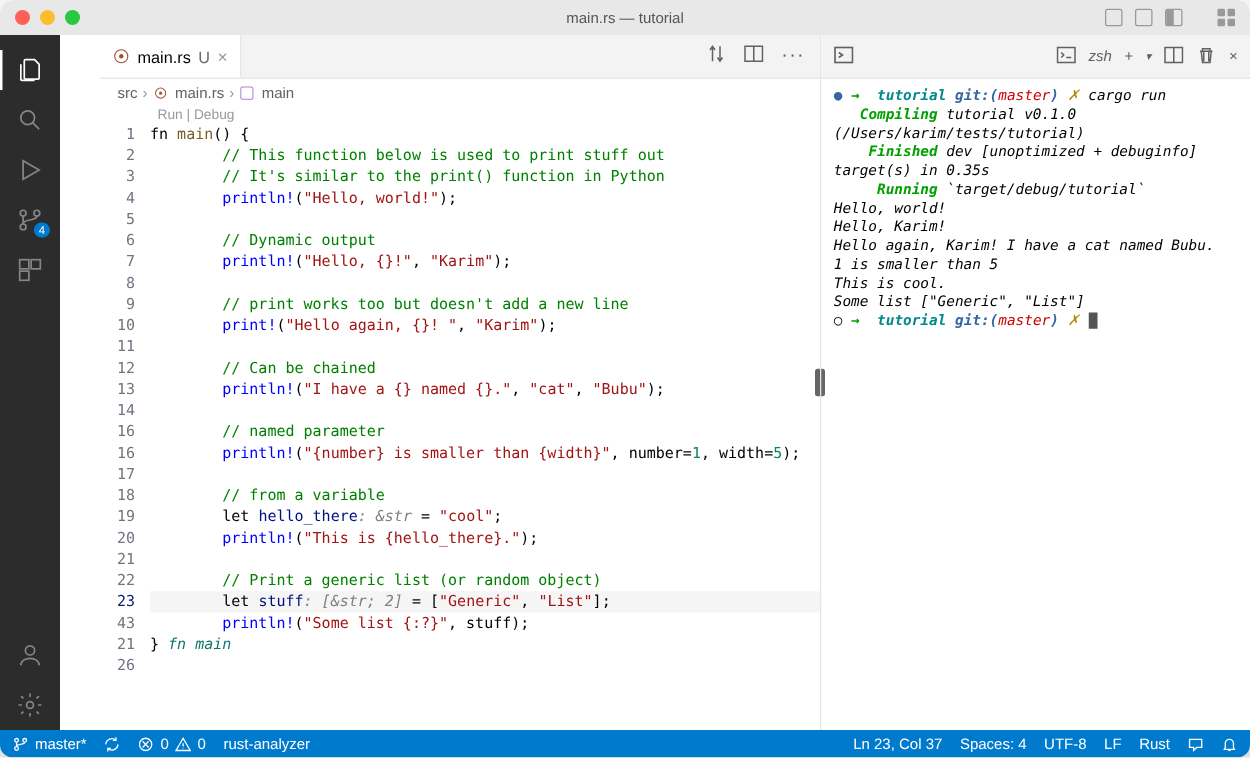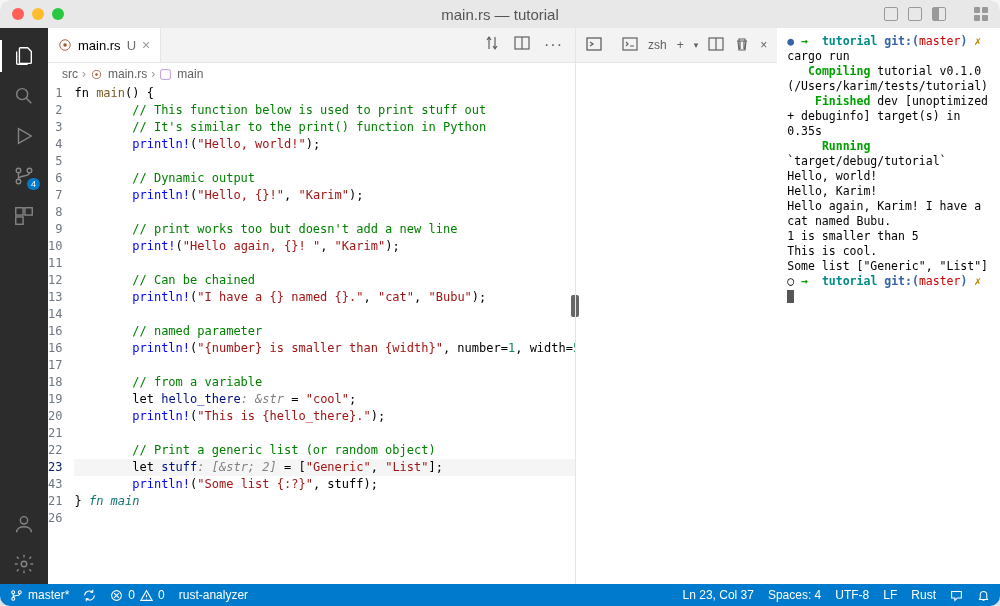--- a/index.html
+++ b/index.html
@@ -33,21 +33,21 @@
 }
 .traffic-lights { display: flex; gap: 8px; }
 .traffic-light { width: 12px; height: 12px; border-radius: 50%; }
 .tl-red { background: #ff5f57; }
 .tl-yellow { background: #febc2e; }
 .tl-green { background: #28c840; }
 .title-text {
   position: absolute;
   left: 50%;
   transform: translateX(-50%);
-  font-size: 15px;
+  font-size: 12px;
   color: #555;
 }
 .titlebar-right {
   margin-left: auto;
   display: flex;
   gap: 10px;
   align-items: center;
 }
 .titlebar-icon {
   width: 14px;
@@ -110,20 +110,21 @@
   padding: 0 4px;
   line-height: 12px;
 }
 .activity-spacer { flex: 1; }
 
 .main-area {
   flex: 1;
   display: flex;
   flex-direction: column;
   min-width: 0;
+  padding-left: 32px;
 }
 .tabbar {
   height: 35px;
   background: #f3f3f3;
   display: flex;
   align-items: stretch;
   border-bottom: 1px solid #e5e5e5;
 }
 .tab {
   display: flex;
@@ -202,27 +203,28 @@
 .fn { color: #795e26; }
 .str { color: #a31515; }
 .com { color: #008000; }
 .num { color: #098658; }
 .var { color: #001080; }
 .param { color: #808080; font-style: italic; }
 .macro { color: #0000ff; }
 .dim { color: #0f766e; font-style: italic; }
 
 .terminal-pane {
-  width: 425px;
+  width: 344px;
   border-left: 1px solid #e5e5e5;
   display: flex;
-  flex-direction: row;
+  flex-direction: column;
   font-family: "Menlo", "Monaco", monospace;
   font-size: 11.5px;
   position: relative;
+  font-style: italic;
 }
 .term-header {
   height: 35px;
   background: #f3f3f3;
   border-bottom: 1px solid #e5e5e5;
   display: flex;
   align-items: center;
   padding: 0 10px;
   gap: 10px;
 }
@@ -396,20 +398,21 @@
             <span>main.rs</span>
             <span class="sep">›</span>
             <span class="bc-icon">
                 <svg viewBox="0 0 16 16" width="13" height="13">
                   <rect x="2" y="2" width="12" height="12" rx="2" fill="none" stroke="#b180d7" stroke-width="1"></rect>
                 </svg>
               </span>
             <span>main</span>
           </div>
 
+          <div class="codelens">Run | Debug</div>
 
           <div class="editor">
             <div class="gutter" id="gutter">
                 <div class="ln">1</div>
                 <div class="ln">2</div>
                 <div class="ln">3</div>
                 <div class="ln">4</div>
                 <div class="ln">5</div>
                 <div class="ln">6</div>
                 <div class="ln">7</div>

